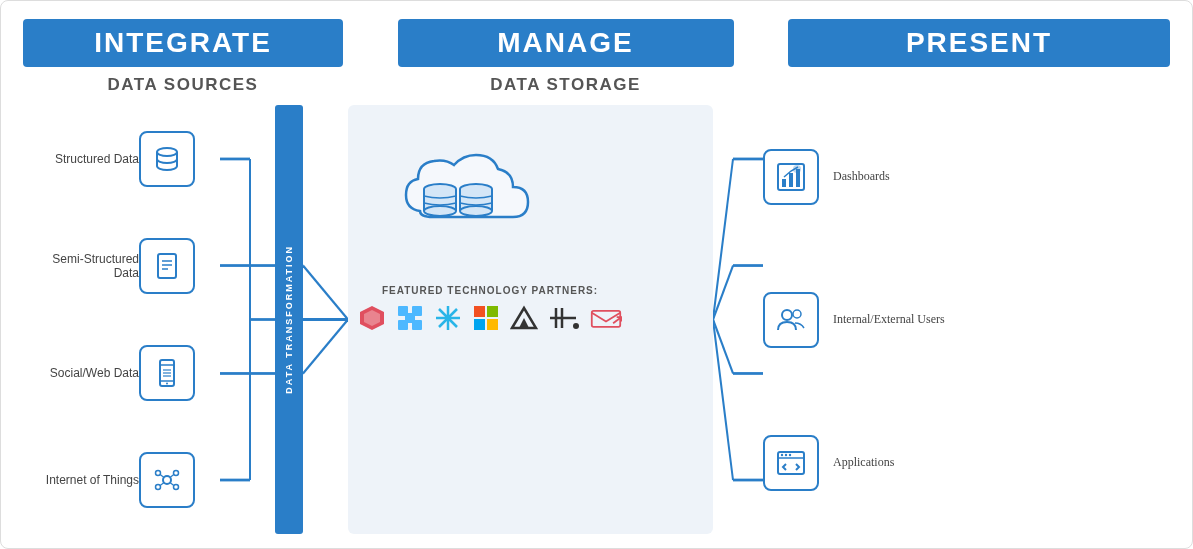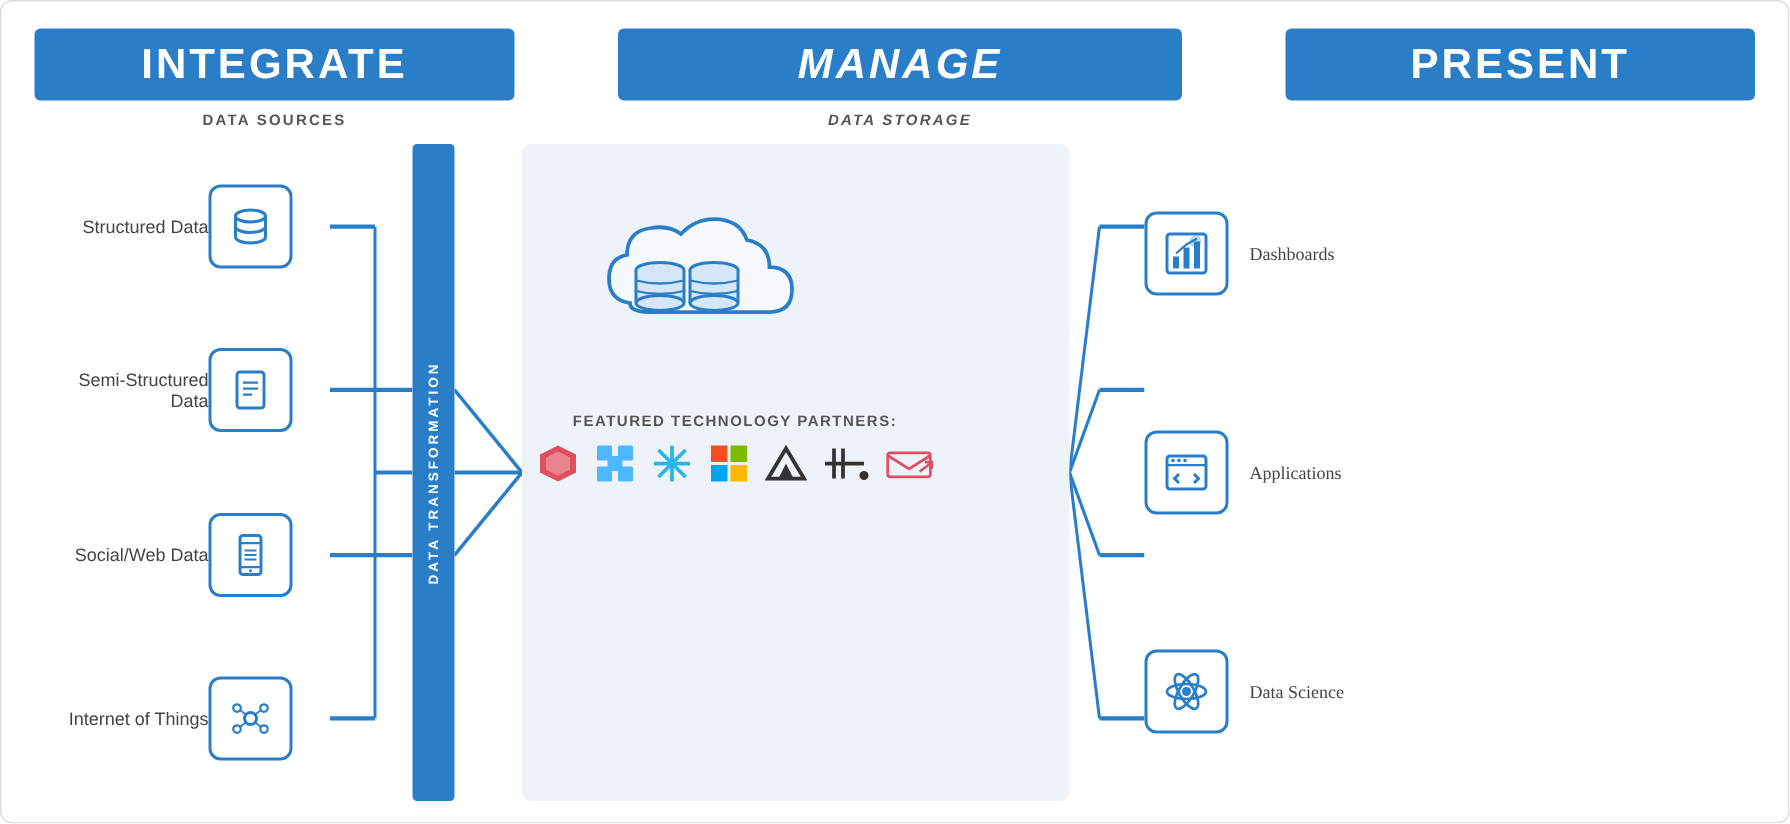--- a/index.html
+++ b/index.html
@@ -25,36 +25,36 @@
       justify-content: space-between;
       align-items: flex-start;
       margin-bottom: 6px;
     }
     .header-section {
       display: flex;
       flex-direction: column;
       align-items: center;
     }
     .header-section.left { width: 320px; }
-    .header-section.center { width: 376px; font-style: italic; }
-    .header-section.right { width: 313px; }
+    .header-section.center { width: 336px; }
+    .header-section.right { width: 382px; }
     .header-badge {
       padding: 8px 28px;
       border-radius: 4px;
       font-size: 28px;
       font-weight: 900;
       letter-spacing: 2px;
       color: #fff;
       background: #2a7ec8;
       text-align: center;
       width: 100%;
     }
     .header-subtitle {
       margin-top: 8px;
-      font-size: 10px;
+      font-size: 17px;
       font-weight: 700;
       letter-spacing: 1.5px;
       color: #555;
       text-transform: uppercase;
       text-align: center;
     }
     .data-source-row {
       display: flex;
       align-items: center;
       position: relative;
@@ -342,46 +342,46 @@
             <rect x="7" y="18" width="4" height="8" fill="#2a7ec8"></rect>
             <rect x="14" y="12" width="4" height="14" fill="#2a7ec8"></rect>
             <rect x="21" y="8" width="4" height="18" fill="#2a7ec8"></rect>
             <circle cx="22" cy="8" r="4" fill="#2a7ec8" opacity="0.3"></circle>
             <polyline points="9,16 16,10 23,6" stroke="#2a7ec8" stroke-width="1.5" fill="none"></polyline>
           </svg>
         </div>
         <span class="present-label">Dashboards</span>
       </div>
 
+      <div class="present-row">
+        <div class="icon-box">
+
+          <svg viewBox="0 0 32 32" fill="none" xmlns="http://www.w3.org/2000/svg">
+            <circle cx="12" cy="11" r="5" stroke="#2a7ec8" stroke-width="2"></circle>
+            <path d="M3 26 Q3 18 12 18 Q21 18 21 26" stroke="#2a7ec8" stroke-width="2" fill="none"></path>
+            <circle cx="22" cy="10" r="4" stroke="#2a7ec8" stroke-width="1.5"></circle>
+            <path d="M20 19 Q26 19 29 24" stroke="#2a7ec8" stroke-width="1.5" fill="none"></path>
+          </svg>
+        </div>
+        <span class="present-label">Internal/External Users</span>
+      </div>
 
       <div class="present-row">
         <div class="icon-box">
 
           <svg viewBox="0 0 32 32" fill="none" xmlns="http://www.w3.org/2000/svg">
             <rect x="3" y="5" width="26" height="22" rx="2" stroke="#2a7ec8" stroke-width="2"></rect>
             <line x1="3" y1="11" x2="29" y2="11" stroke="#2a7ec8" stroke-width="1.5"></line>
             <circle cx="7" cy="8" r="1.2" fill="#2a7ec8"></circle>
             <circle cx="11" cy="8" r="1.2" fill="#2a7ec8"></circle>
             <circle cx="15" cy="8" r="1.2" fill="#2a7ec8"></circle>
             <polyline points="11,17 8,20 11,23" stroke="#2a7ec8" stroke-width="2" fill="none"></polyline>
             <polyline points="21,17 24,20 21,23" stroke="#2a7ec8" stroke-width="2" fill="none"></polyline>
           </svg>
         </div>
         <span class="present-label">Applications</span>
       </div>
 
-      <div class="present-row">
-        <div class="icon-box">
-
-          <svg viewBox="0 0 32 32" fill="none" xmlns="http://www.w3.org/2000/svg">
-            <circle cx="16" cy="16" r="3" fill="#2a7ec8"></circle>
-            <ellipse cx="16" cy="16" rx="13" ry="5" stroke="#2a7ec8" stroke-width="1.8"></ellipse>
-            <ellipse cx="16" cy="16" rx="13" ry="5" stroke="#2a7ec8" stroke-width="1.8" transform="rotate(60 16 16)"></ellipse>
-            <ellipse cx="16" cy="16" rx="13" ry="5" stroke="#2a7ec8" stroke-width="1.8" transform="rotate(120 16 16)"></ellipse>
-          </svg>
-        </div>
-        <span class="present-label">Data Science</span>
-      </div>
 
     </div>
 
   </div>
 </div>
 
 </body></html>

